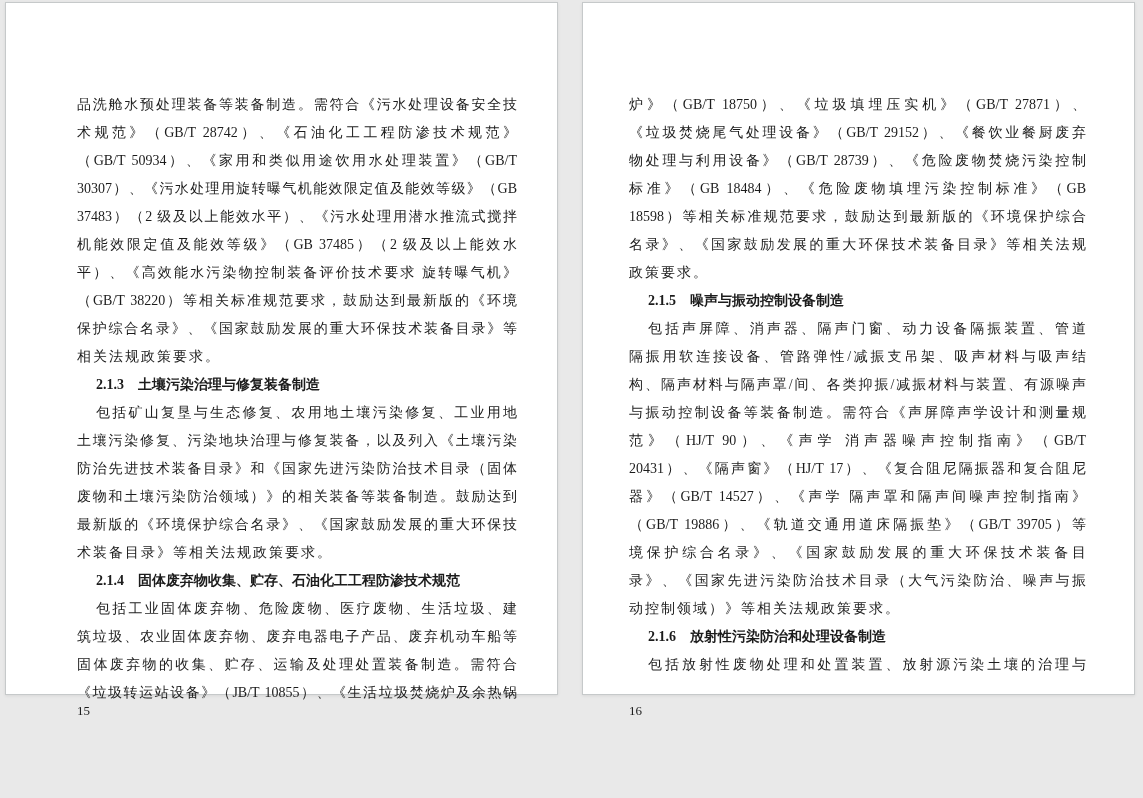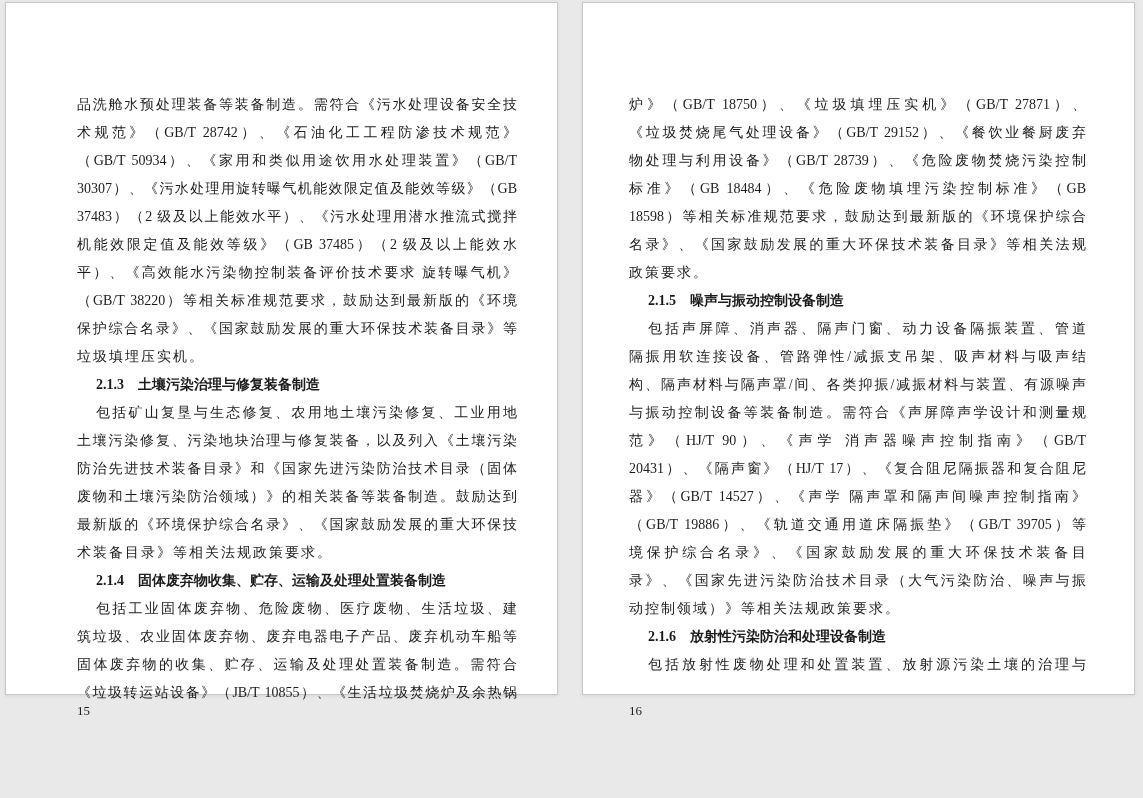--- a/index.html
+++ b/index.html
@@ -65,29 +65,29 @@
   <div class="page-body">
       <div class="line j">品洗舱水预处理装备等装备制造。需符合《污水处理设备安全技</div>
       <div class="line j">术规范》（GB/T 28742）、《石油化工工程防渗技术规范》</div>
       <div class="line j">（GB/T 50934）、《家用和类似用途饮用水处理装置》（GB/T</div>
       <div class="line j">30307）、《污水处理用旋转曝气机能效限定值及能效等级》（GB</div>
       <div class="line j">37483）（2 级及以上能效水平）、《污水处理用潜水推流式搅拌</div>
       <div class="line j">机能效限定值及能效等级》（GB 37485）（2 级及以上能效水</div>
       <div class="line j">平）、《高效能水污染物控制装备评价技术要求 旋转曝气机》</div>
       <div class="line j">（GB/T 38220）等相关标准规范要求，鼓励达到最新版的《环境</div>
       <div class="line j">保护综合名录》、《国家鼓励发展的重大环保技术装备目录》等</div>
-      <div class="line e">垃圾填埋压实机。</div>
+      <div class="line e">相关法规政策要求。</div>
       <div class="line h i"><span class="hnum">2.1.3</span><span class="htitle">土壤污染治理与修复装备制造</span></div>
       <div class="line j i">包括矿山复垦与生态修复、农用地土壤污染修复、工业用地</div>
       <div class="line j">土壤污染修复、污染地块治理与修复装备，以及列入《土壤污染</div>
       <div class="line j">防治先进技术装备目录》和《国家先进污染防治技术目录（固体</div>
       <div class="line j">废物和土壤污染防治领域）》的相关装备等装备制造。鼓励达到</div>
       <div class="line j">最新版的《环境保护综合名录》、《国家鼓励发展的重大环保技</div>
       <div class="line e">术装备目录》等相关法规政策要求。</div>
-      <div class="line h i"><span class="hnum">2.1.4</span><span class="htitle">固体废弃物收集、贮存、运输及处理处置装备制造</span></div>
+      <div class="line h i"><span class="hnum">2.1.4</span><span class="htitle">固体废弃物收集、贮存、石油化工工程防渗技术规范</span></div>
       <div class="line j i">包括工业固体废弃物、危险废物、医疗废物、生活垃圾、建</div>
       <div class="line j">筑垃圾、农业固体废弃物、废弃电器电子产品、废弃机动车船等</div>
       <div class="line j">固体废弃物的收集、贮存、运输及处理处置装备制造。需符合</div>
       <div class="line j">《垃圾转运站设备》（JB/T 10855）、《生活垃圾焚烧炉及余热锅</div>
     </div>
   <div class="pagenum">15</div>
 </div>
 
 <div class="page" id="page-right">
   <div class="page-body">

